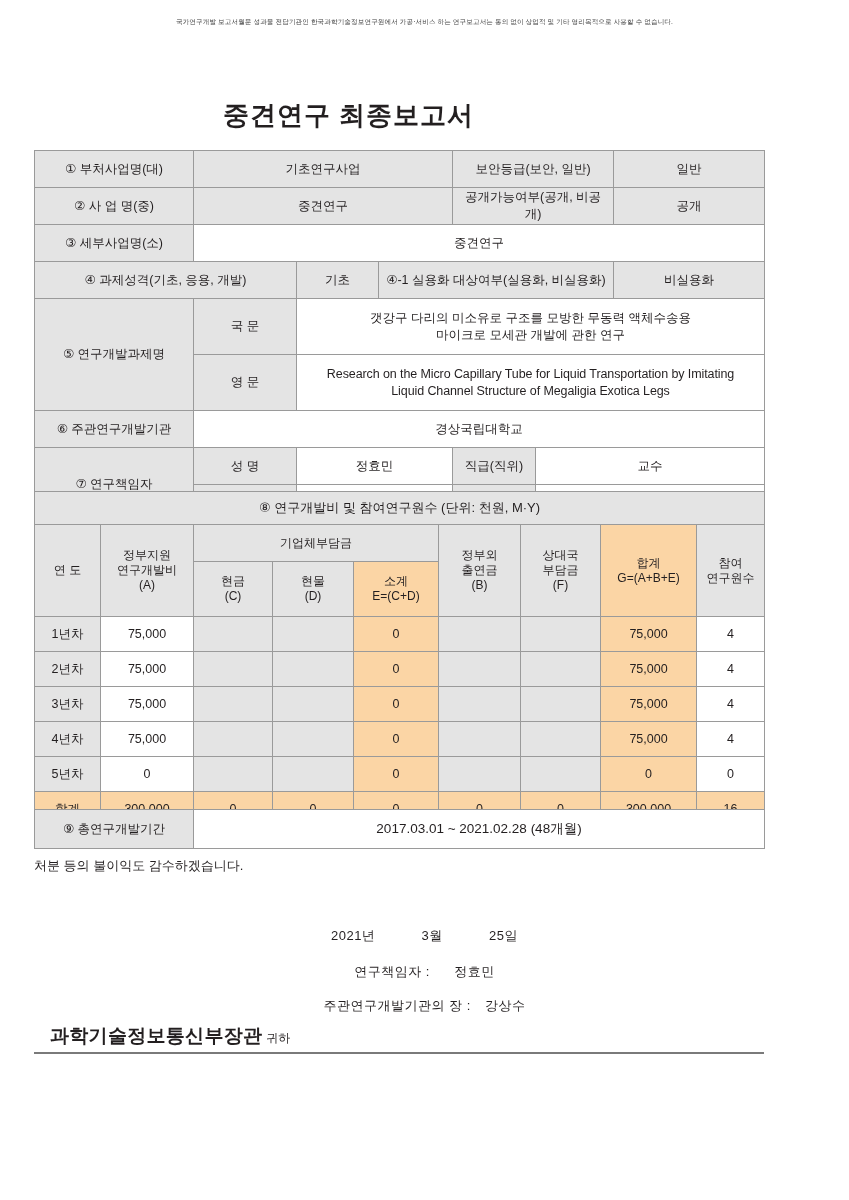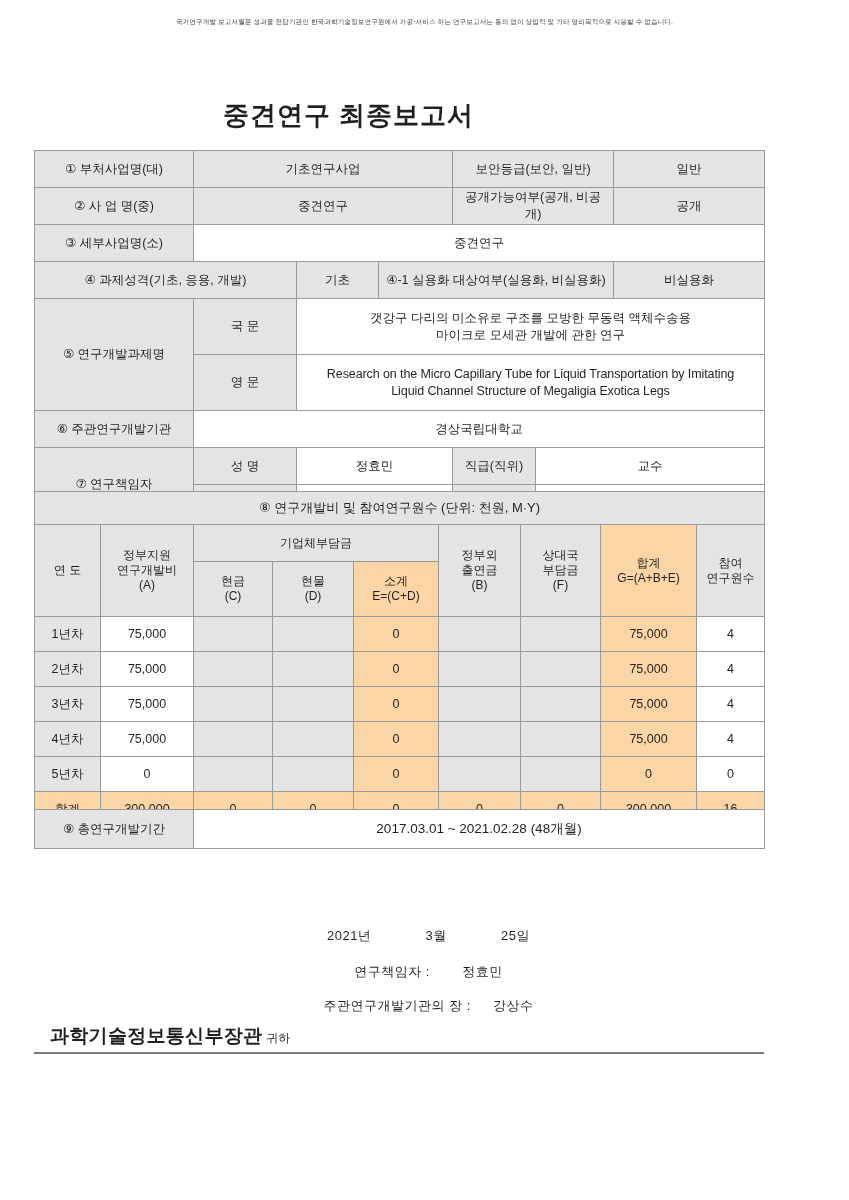--- a/index.html
+++ b/index.html
@@ -54,21 +54,21 @@
 
   table#t-period { top:809px; }
   table#t-period td { height:38px;margin-top:40px; }
 
   .statement{
     position:absolute; left:34px; top:855px; width:730px;
     font-size:13px; line-height:1.75; text-align:justify; text-align-last:left;
   }
 
   .sig { position:absolute; width:849px; text-align:center; font-size:13px; letter-spacing:0.5px; }
-  .sig span.sp { display:inline-block;margin-left:8px; }
+  .sig span.sp { display:inline-block; }
   .sig-date  { top:927px; }
   .sig-pi    { top:963px; }
   .sig-org   { top:997px; }
 
   .minister{
     position:absolute; left:50px; top:1023px;
     font-size:19px; font-weight:bold; letter-spacing:0.3px;
   }
   .minister .suf{ font-size:12px; font-weight:normal; margin-left:4px; letter-spacing:0; }
   .botrule{
@@ -304,20 +304,21 @@
       </colgroup>
     <tbody>
         <tr>
       <td class="lbl">⑨ 총연구개발기간</td>
       <td class="white" style="font-size:13.5px">2017.03.01 ~ 2021.02.28 (48개월)</td>
     </tr>
   </tbody>
     </table>
 
   <div class="statement">
+    <div>처분 등의 불이익도 감수하겠습니다.</div>
   </div>
 
   <div class="sig sig-date">
     <span class="sp">2021년</span>
     <span class="gapsp"></span>
     <span class="sp">3월</span>
     <span class="gapsp"></span>
     <span class="sp">25일</span>
   </div>
 

